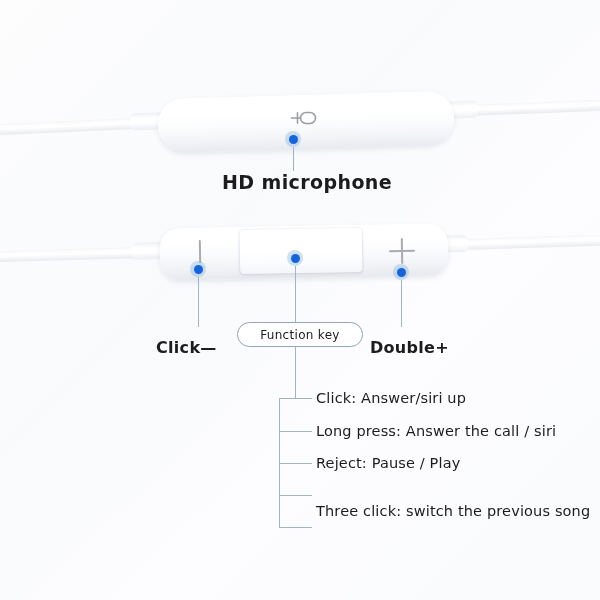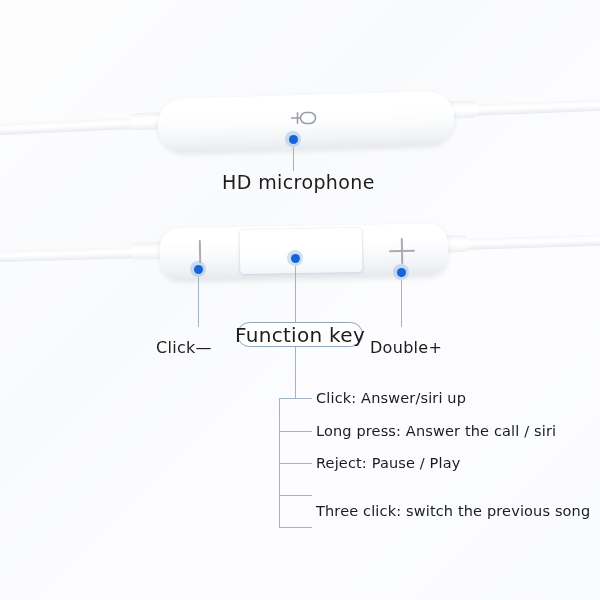--- a/index.html
+++ b/index.html
@@ -140,21 +140,21 @@
   .leader {
     position: absolute;
     background: #9fb4c6;
   }
 
   
   .label {
     position: absolute;
     color: #1c1c1c;
     font-family: "DejaVu Sans", sans-serif;
-    font-weight: 400;
+    font-weight: 700;
     white-space: nowrap;
     letter-spacing: 0.2px;
   }
   .label-hd {
     font-size: 19px;
     letter-spacing: 0.4px;
   }
   .label-vol {
     font-size: 16px;
     letter-spacing: 0.3px;
@@ -162,21 +162,21 @@
   .func-box {
     position: absolute;
     border: 1.3px solid #8fa6bb;
     border-radius: 13px;
     background: rgba(255,255,255,0.9);
     display: flex;
     align-items: center;
     justify-content: center;
     color: #1c1c1c;
     font-family: "DejaVu Sans", sans-serif;
-    font-size: 20px;
+    font-size: 12px;
     letter-spacing: 0.3px;
     white-space: nowrap;
     box-sizing: border-box;
   }
   .instr {
     position: absolute;
     color: #1c1c1c;
     font-family: "DejaVu Sans", sans-serif;
     font-size: 14.5px;
     letter-spacing: 0.15px;

